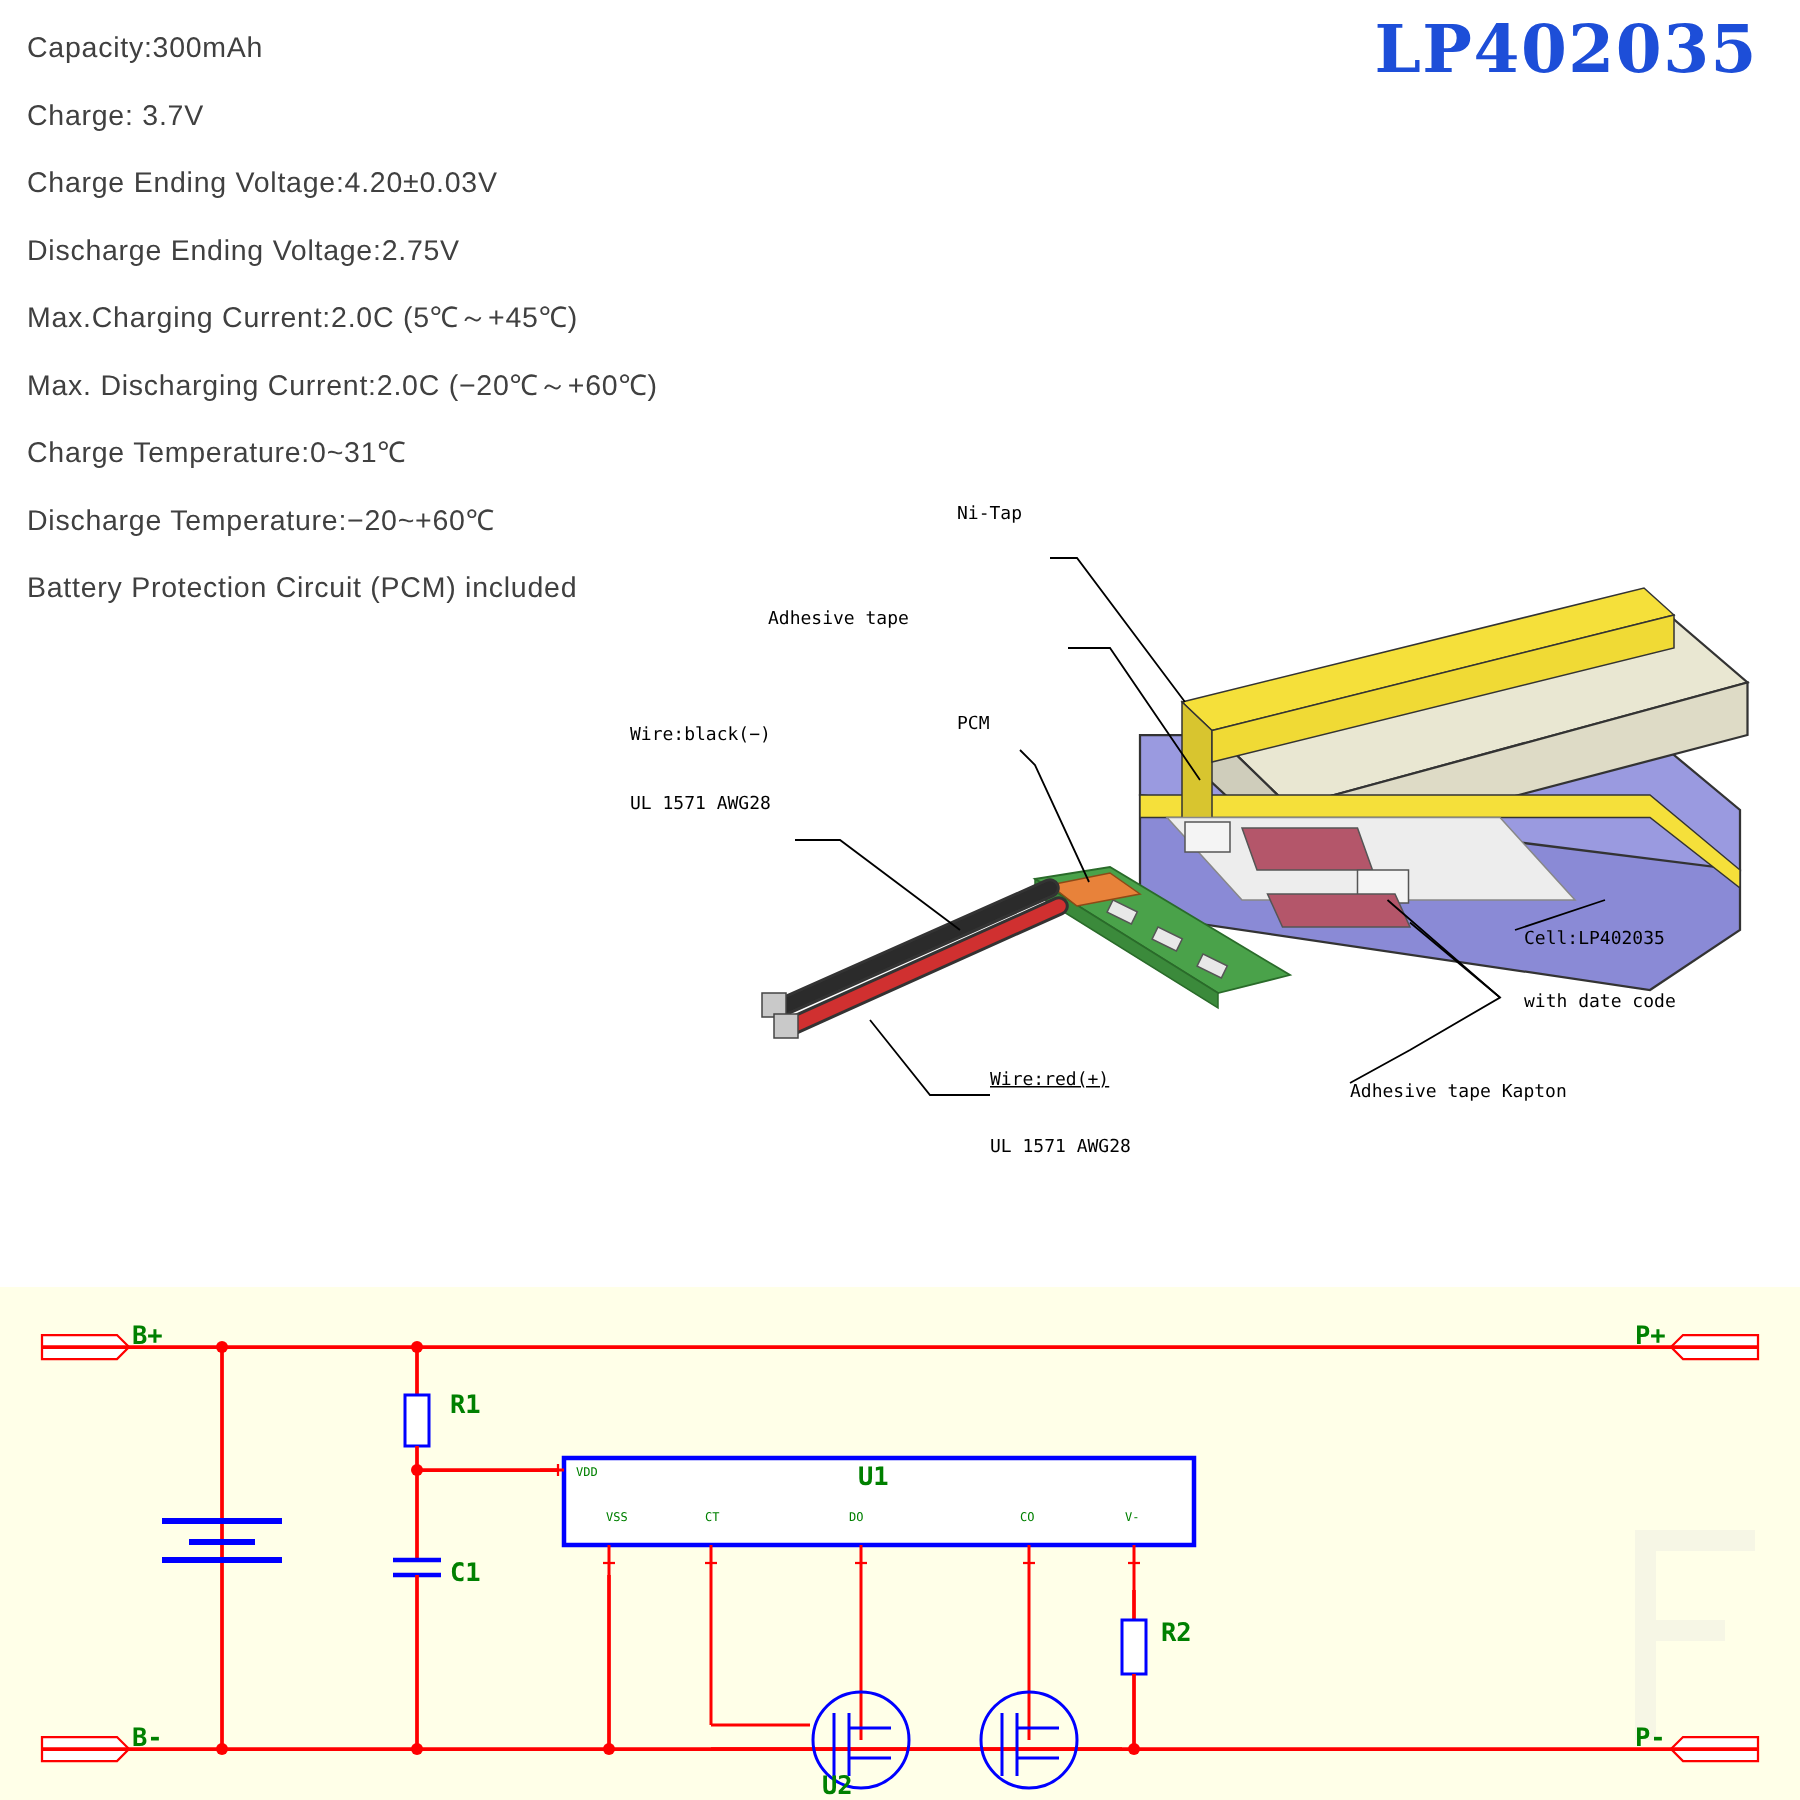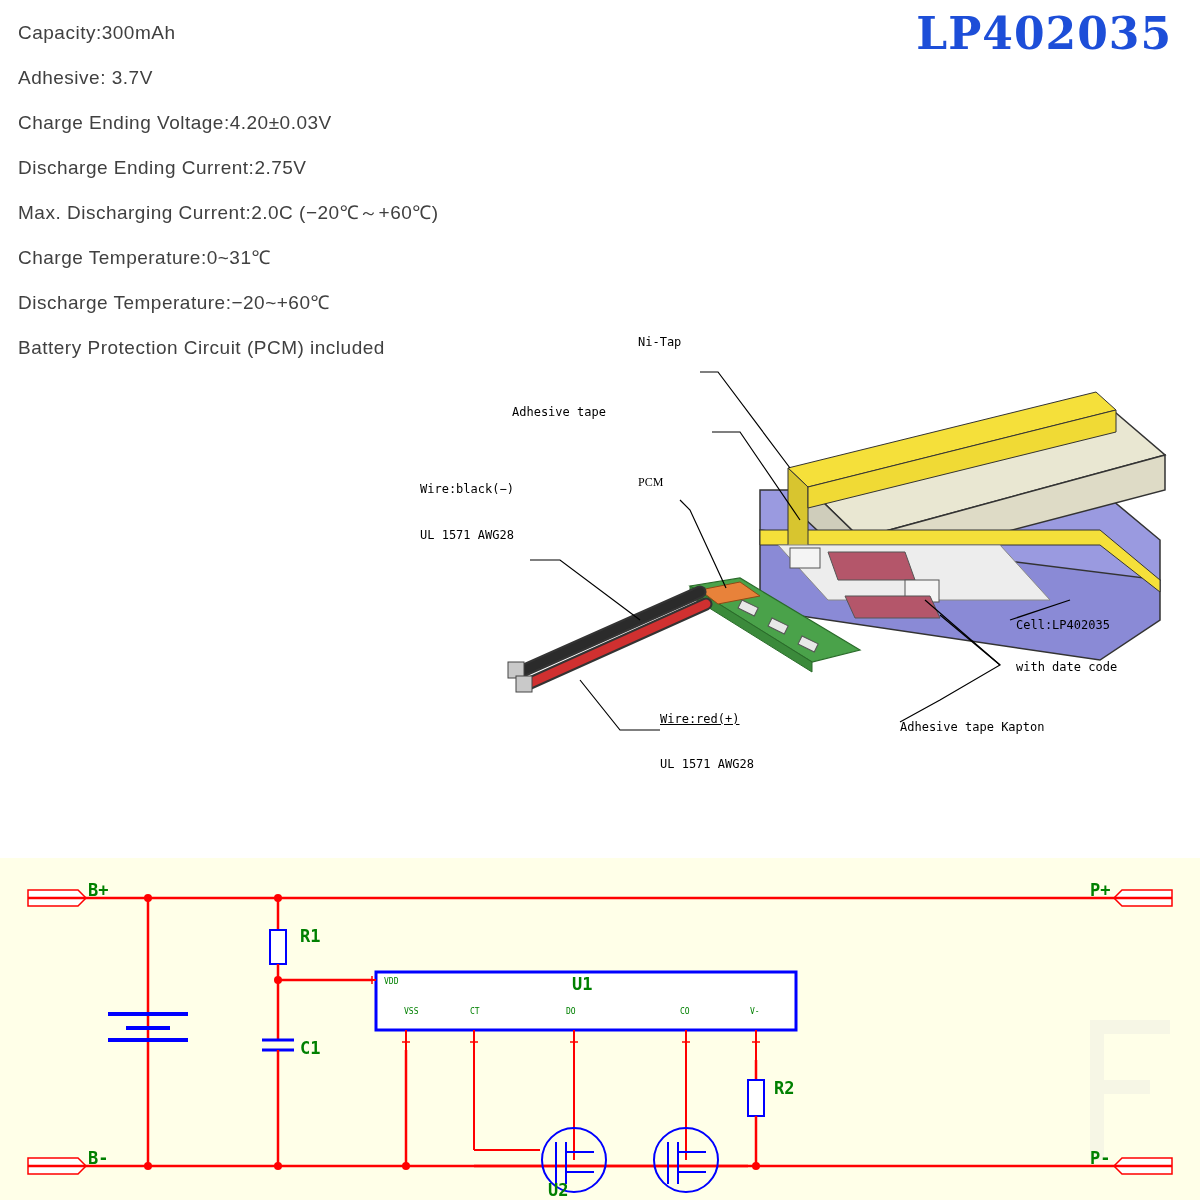--- a/index.html
+++ b/index.html
@@ -23,23 +23,24 @@
     font-family:"DejaVu Sans Mono", monospace;
   }
   svg.art{position:absolute;left:0;top:0;width:1200px;height:1200px;pointer-events:none;}
   .sch-lbl{font-family:"DejaVu Sans Mono", monospace;font-size:17px;font-weight:bold;}
 </style>
 </head>
 <body>
 
 <div class="spec-list">
   <div class="spec-line">Capacity:300mAh</div>
-  <div class="spec-line">Adhesive: 3.7V</div>
+  <div class="spec-line">Charge: 3.7V</div>
   <div class="spec-line">Charge Ending Voltage:4.20±0.03V</div>
-  <div class="spec-line">Discharge Ending Current:2.75V</div>
+  <div class="spec-line">Discharge Ending Voltage:2.75V</div>
+  <div class="spec-line">Max.Charging Current:2.0C (5℃～+45℃)</div>
   <div class="spec-line">Max. Discharging Current:2.0C (−20℃～+60℃)</div>
   <div class="spec-line">Charge Temperature:0~31℃</div>
   <div class="spec-line">Discharge Temperature:−20~+60℃</div>
   <div class="spec-line">Battery Protection Circuit (PCM) included</div>
 </div>
 
 <div class="model-title">LP402035</div>
 
 <svg class="art" viewBox="0 0 1200 1200" xmlns="http://www.w3.org/2000/svg">
   <g>
@@ -82,21 +83,21 @@
     <polyline points="530,560 560,560 640,620" fill="none" stroke="#000" stroke-width="1.2"></polyline>
     <polyline points="660,730 620,730 580,680" fill="none" stroke="#000" stroke-width="1.2"></polyline>
     <polyline points="1010,620 1070,600" fill="none" stroke="#000" stroke-width="1.2"></polyline>
     <polyline points="900,722 940,700 1000,665 925,600" fill="none" stroke="#000" stroke-width="1.2"></polyline>
     <polyline points="1000,665 940,615" fill="none" stroke="#000" stroke-width="1.2"></polyline>
   </g>
 </svg>
 
 <div class="lbl" style="left:638px;top:335px;">Ni-Tap</div>
 <div class="lbl" style="left:512px;top:405px;">Adhesive tape</div>
-<div class="lbl" style="left:638px;top:475px;font-family:Liberation Serif, serif;">PCM</div>
+<div class="lbl" style="left:638px;top:475px;">PCM</div>
 <div class="lbl" style="left:420px;top:482px;">Wire:black(−)</div>
 <div class="lbl" style="left:420px;top:528px;">UL 1571 AWG28</div>
 <div class="lbl" style="left:660px;top:712px;text-decoration:underline;">Wire:red(+)</div>
 <div class="lbl" style="left:660px;top:757px;">UL 1571 AWG28</div>
 <div class="lbl" style="left:1016px;top:618px;">Cell:LP402035</div>
 <div class="lbl" style="left:1016px;top:660px;">with date code</div>
 <div class="lbl" style="left:900px;top:720px;">Adhesive tape Kapton</div>
 
 <svg class="art" viewBox="0 0 1200 1200" xmlns="http://www.w3.org/2000/svg" style="top:0;">
   <g>

